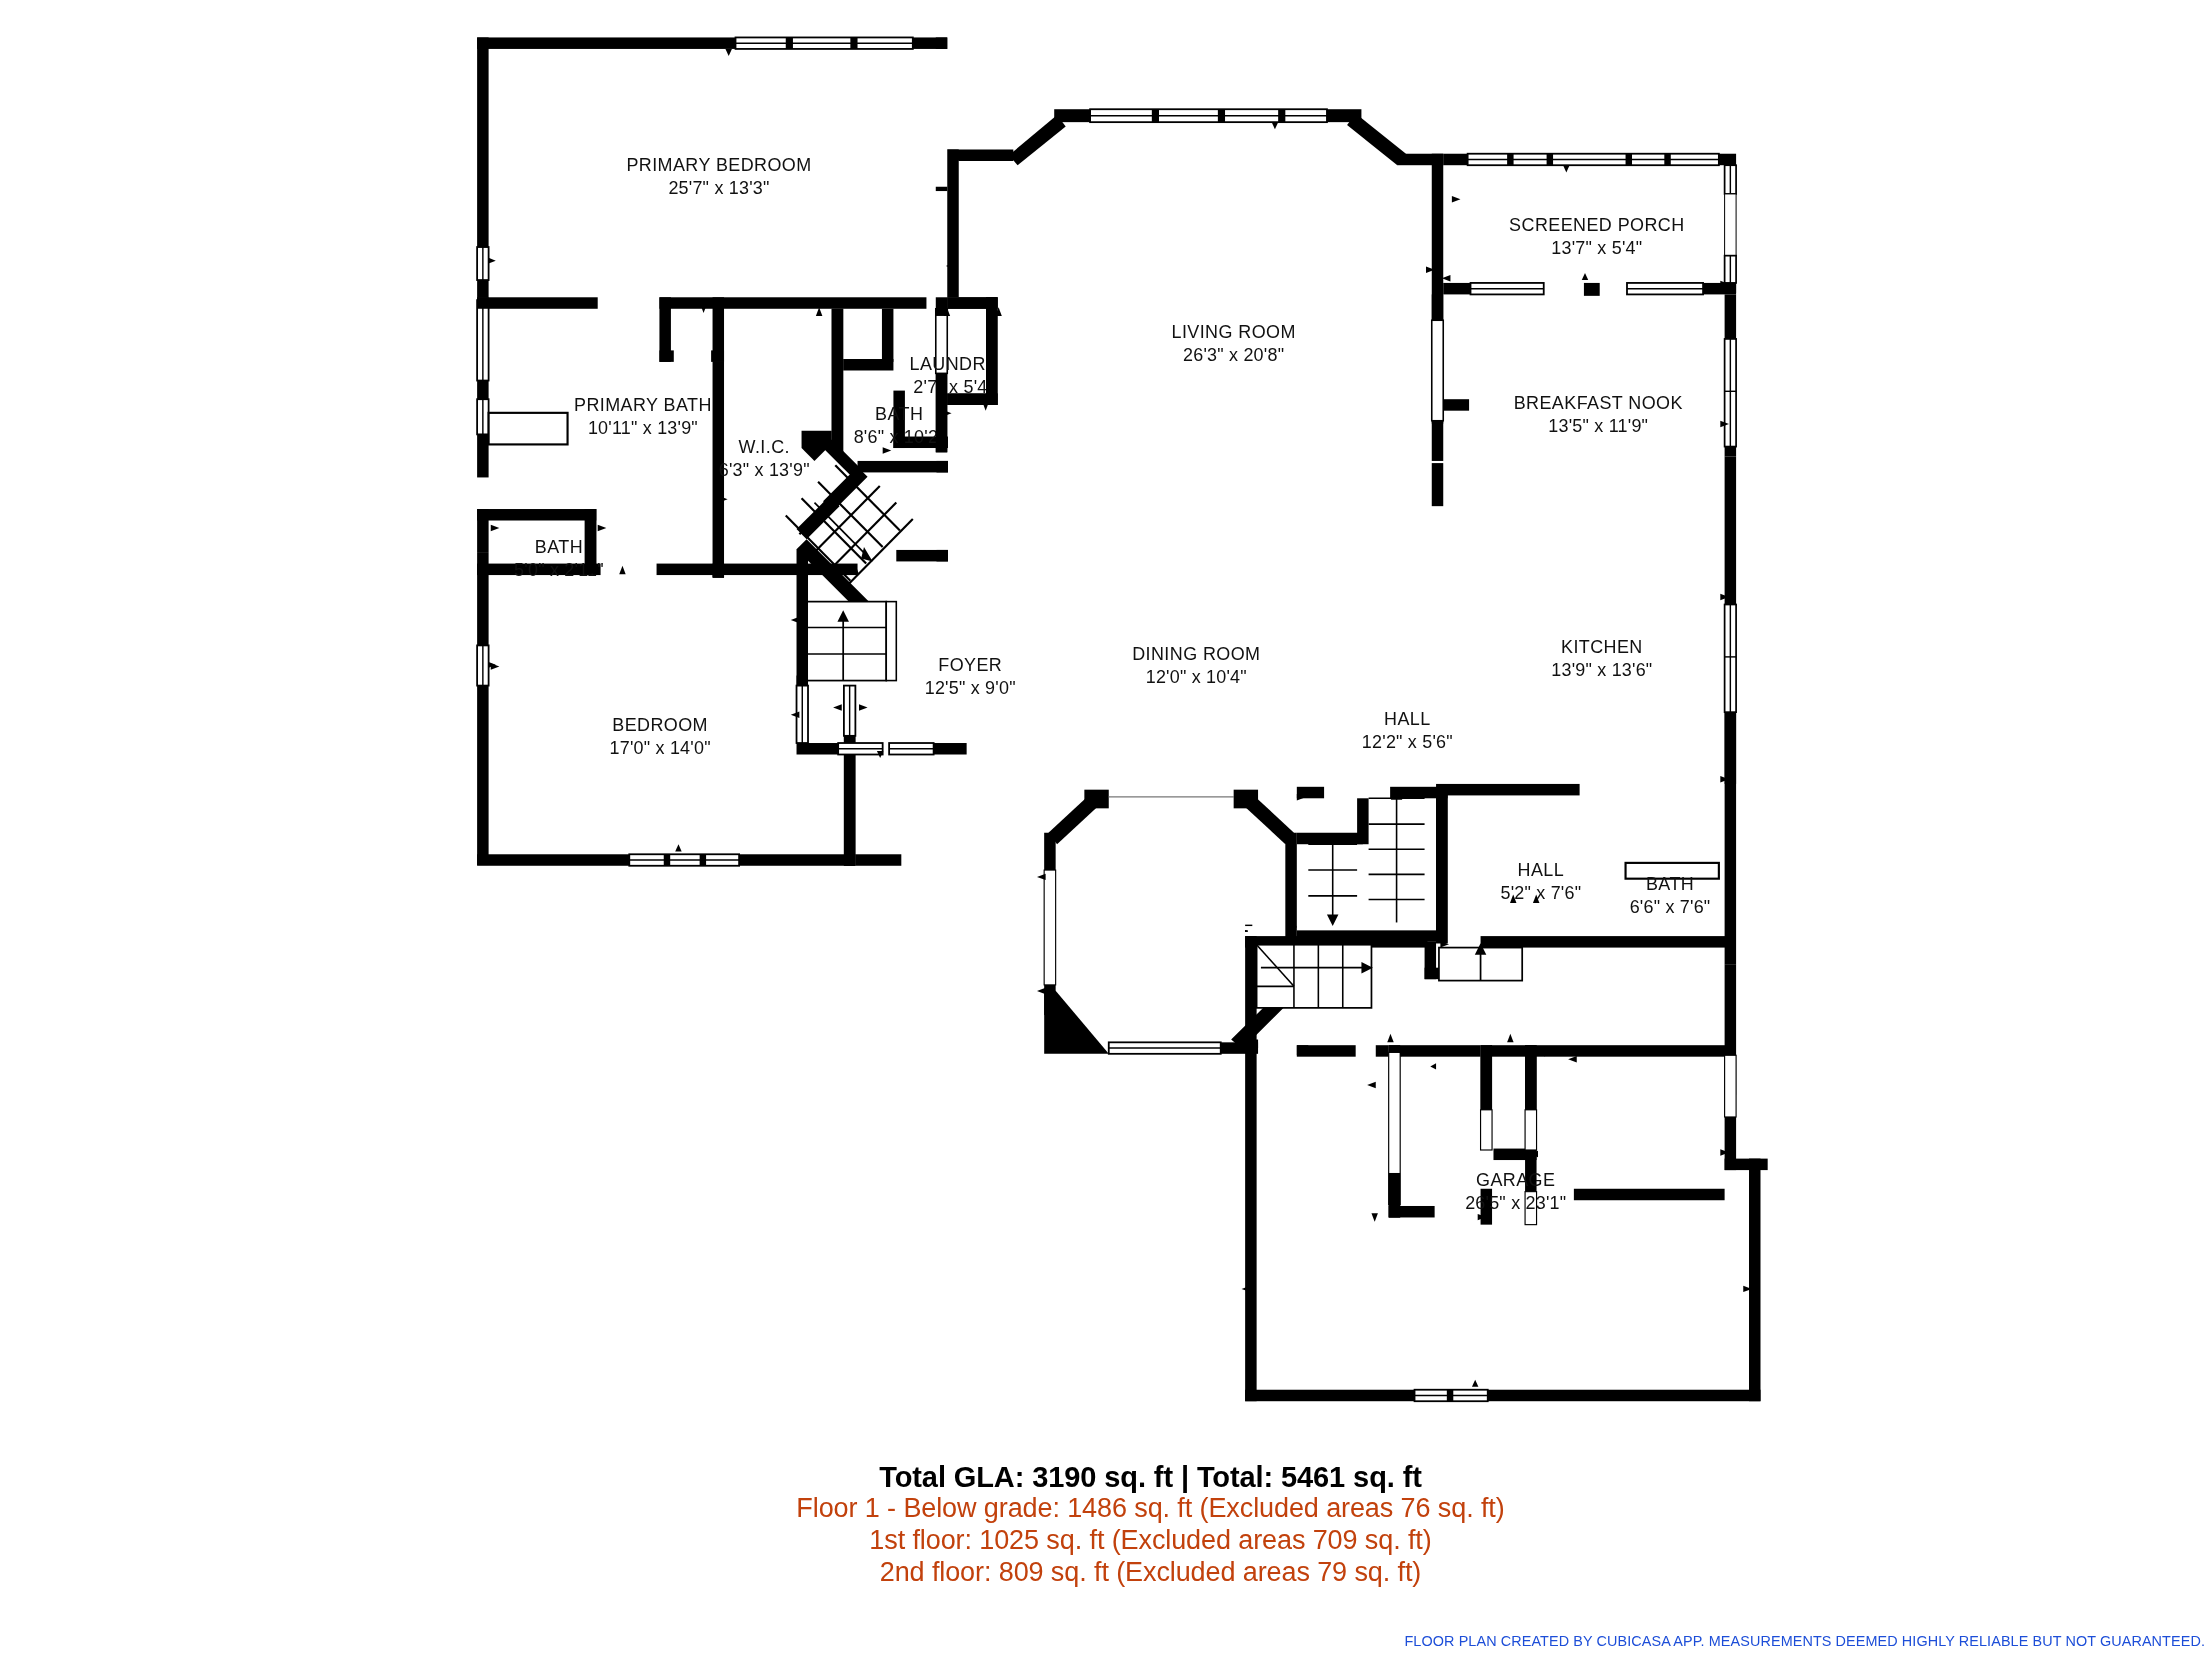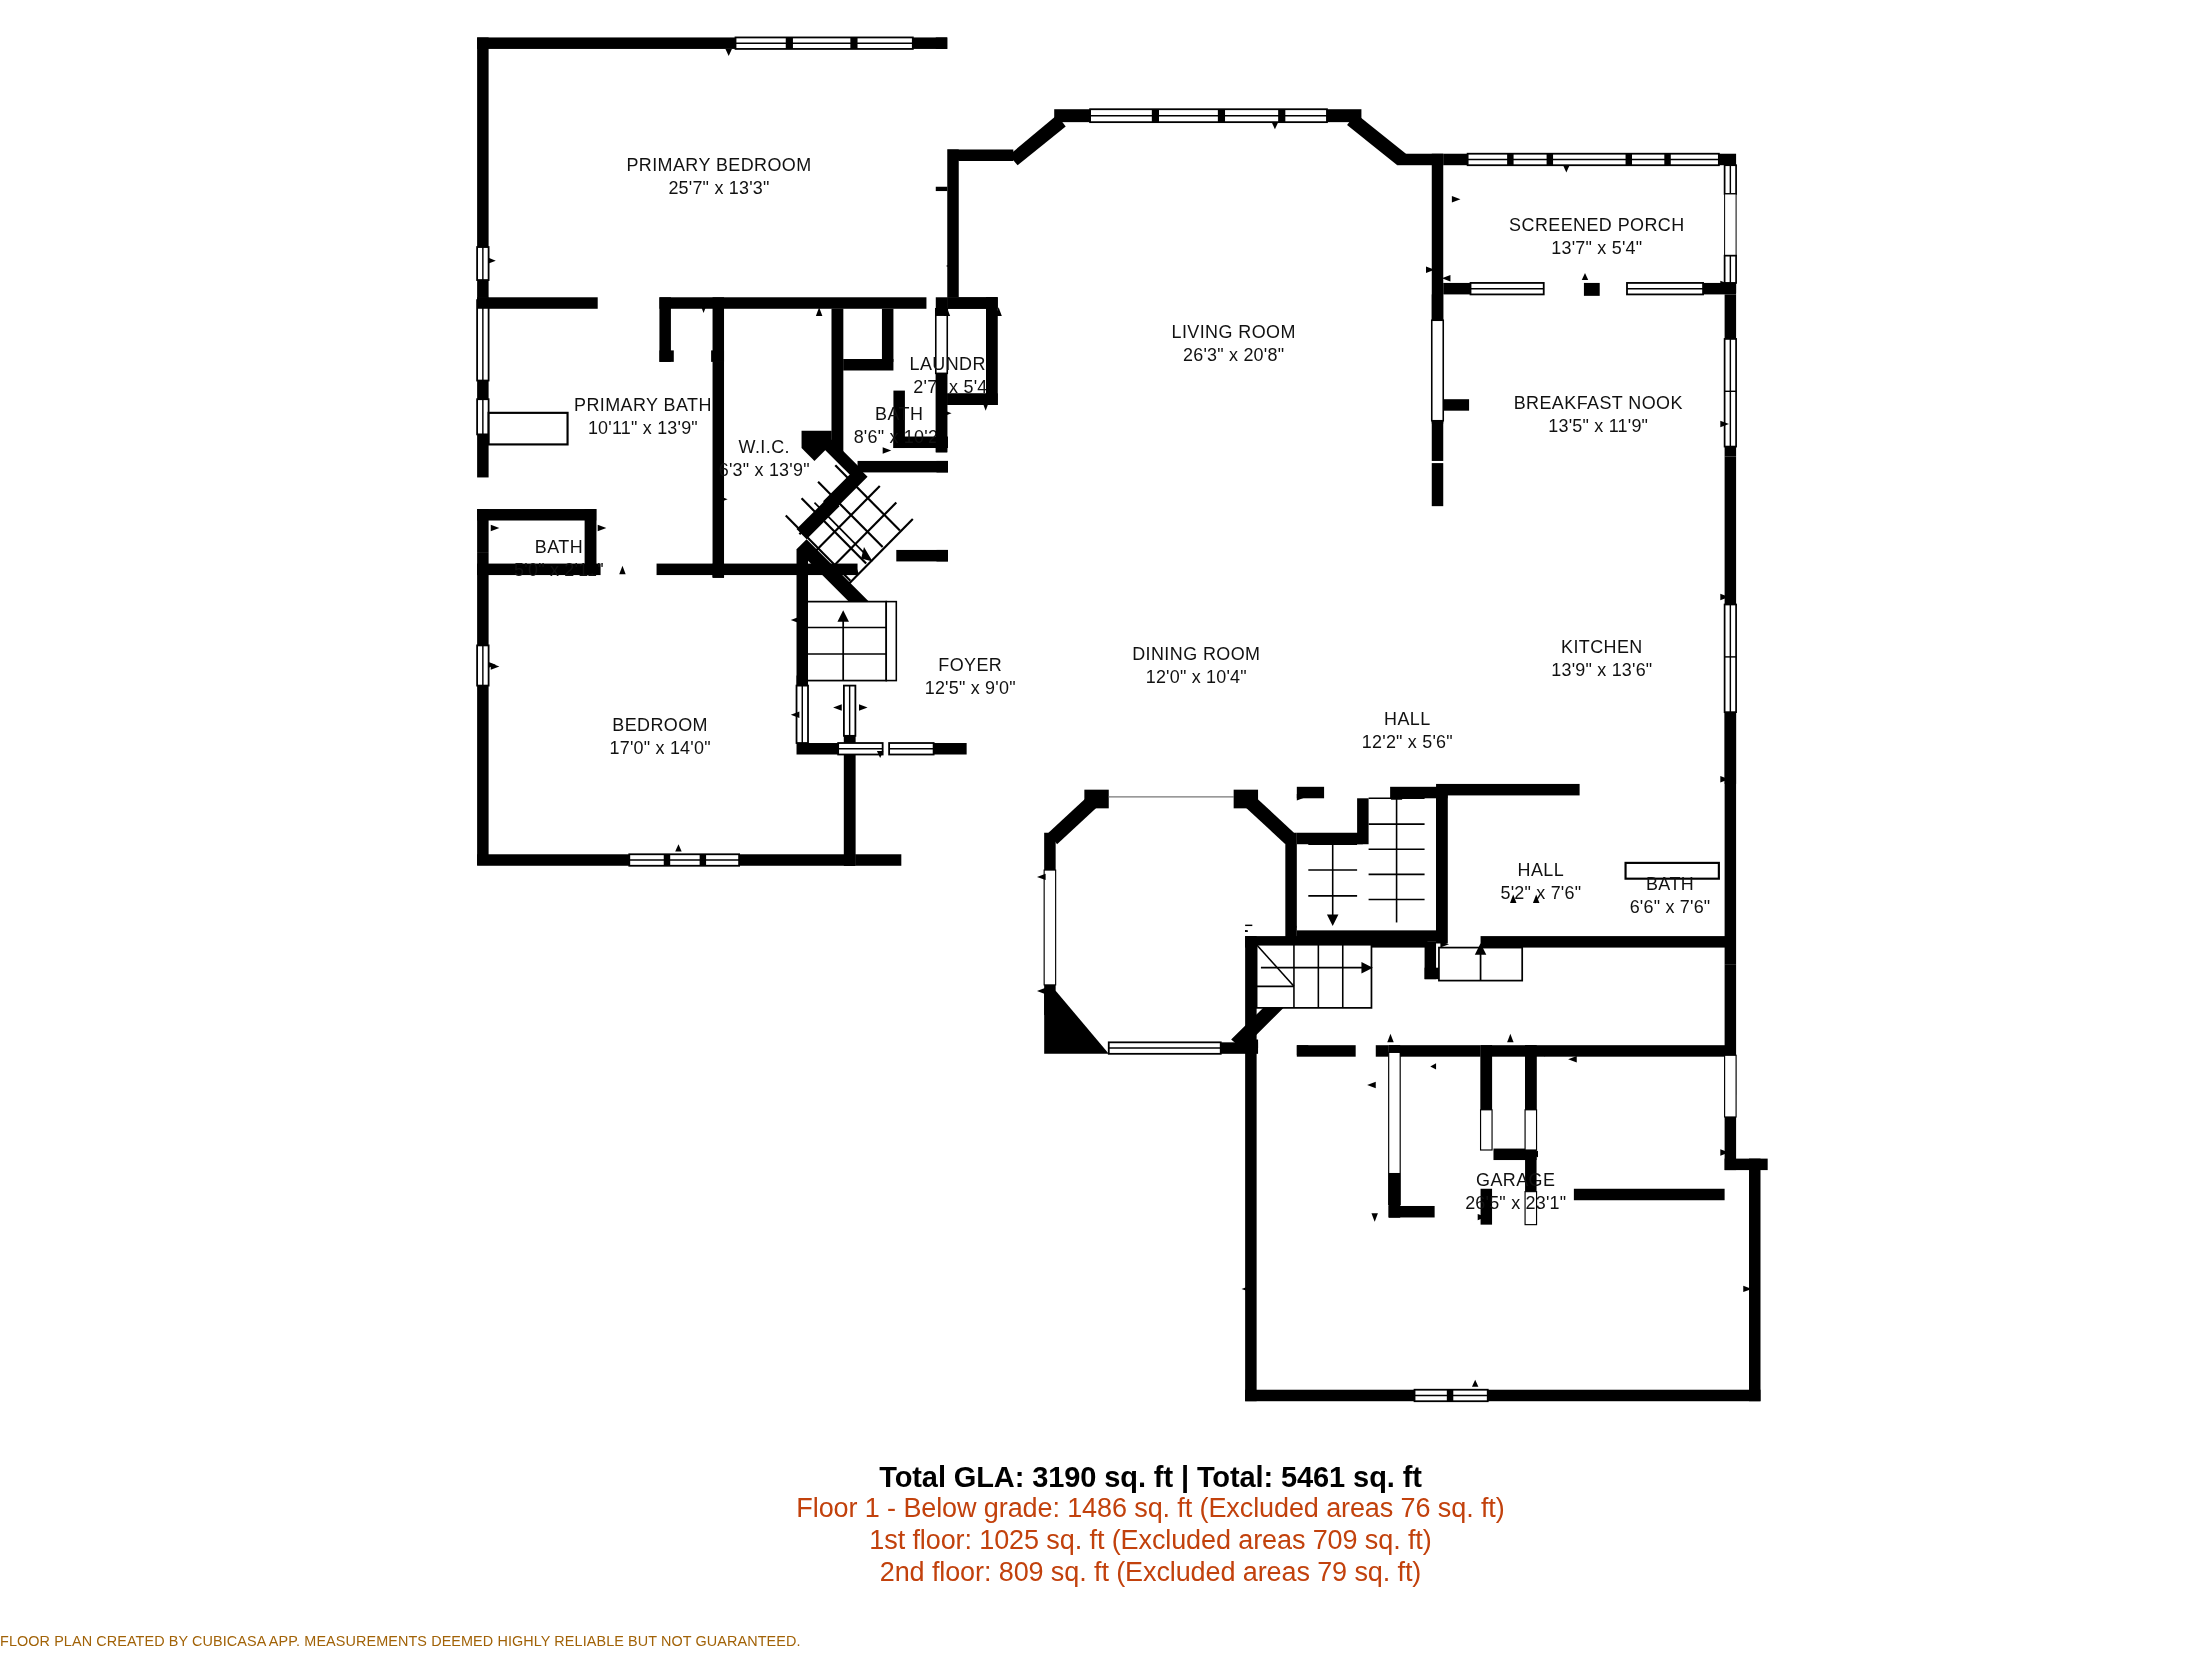--- a/index.html
+++ b/index.html
@@ -67,24 +67,24 @@
     color: #c2410c;
     letter-spacing: -0.1px;
     line-height: 1.18;
     white-space: nowrap;
   }
   .f-disclaimer {
     position: absolute;
     left: 0;
     top: 1633px;
     width: 2205px;
-    text-align: left;
+    text-align: right;
     font-family: "Liberation Sans", sans-serif;
     font-size: 14.4px;
-    color: #a16207;
+    color: #1d4ed8;
     letter-spacing: 0.1px;
     white-space: nowrap;
   }
 </style>
 </head>
 <body>
 
 <div id="plan-wrap">
 <svg class="floorplan" viewBox="0 0 3072 2304" xmlns="http://www.w3.org/2000/svg">
 

